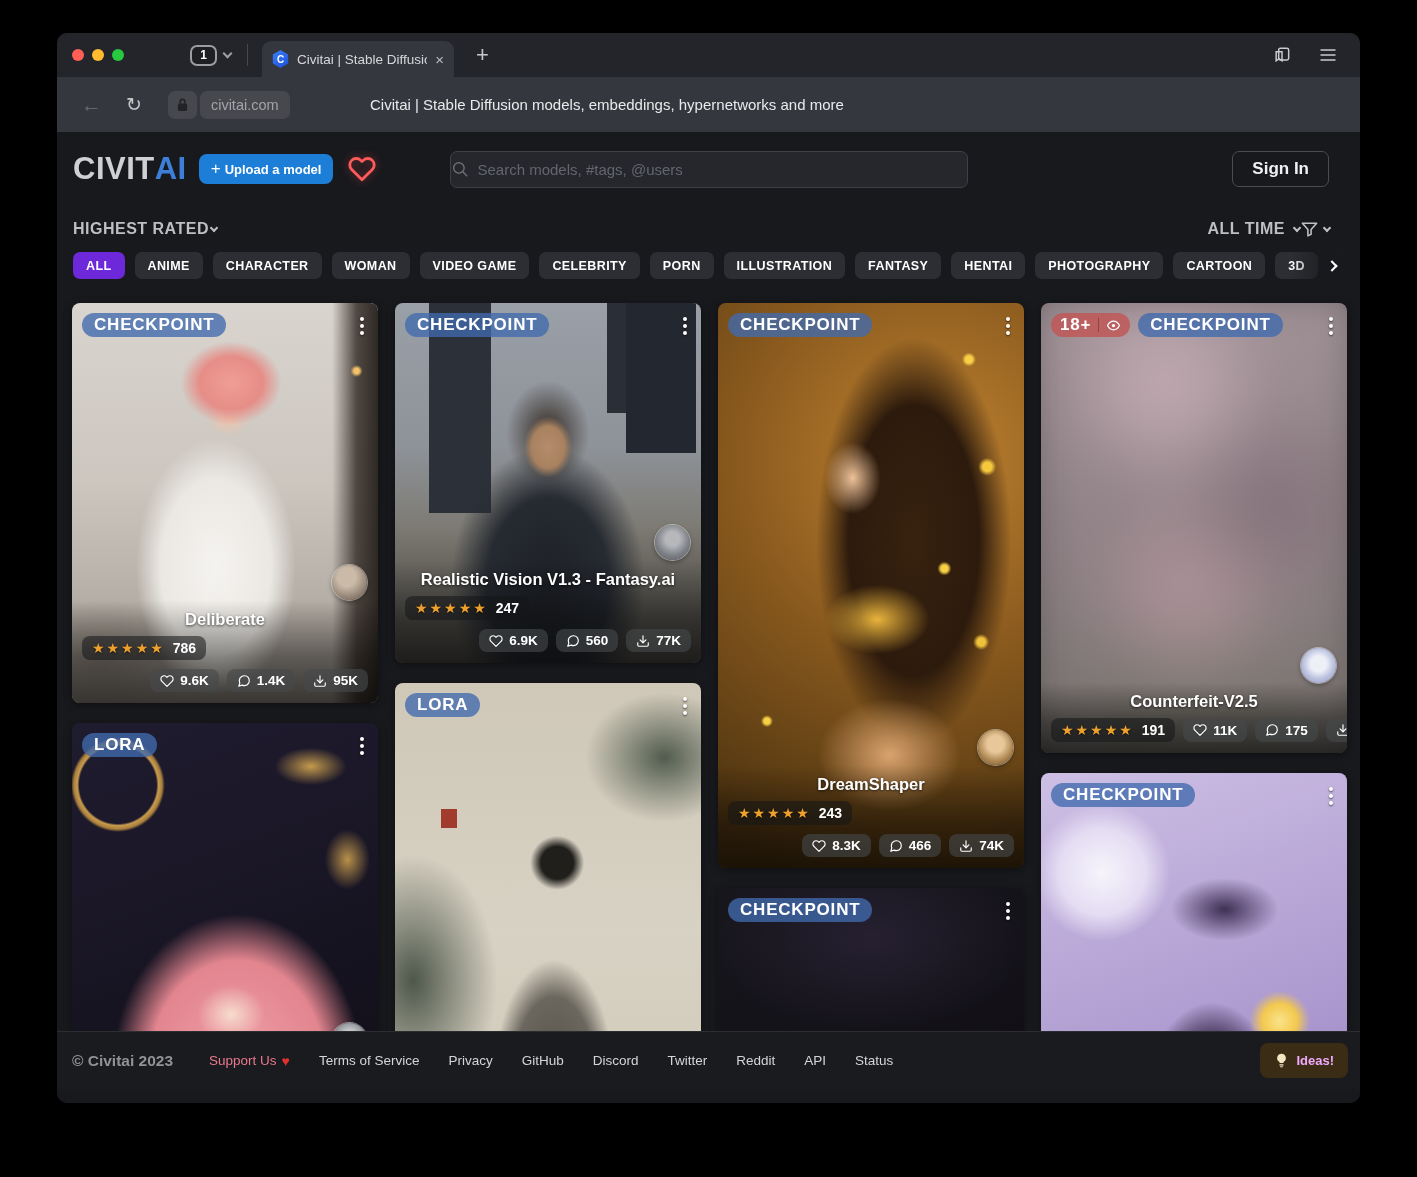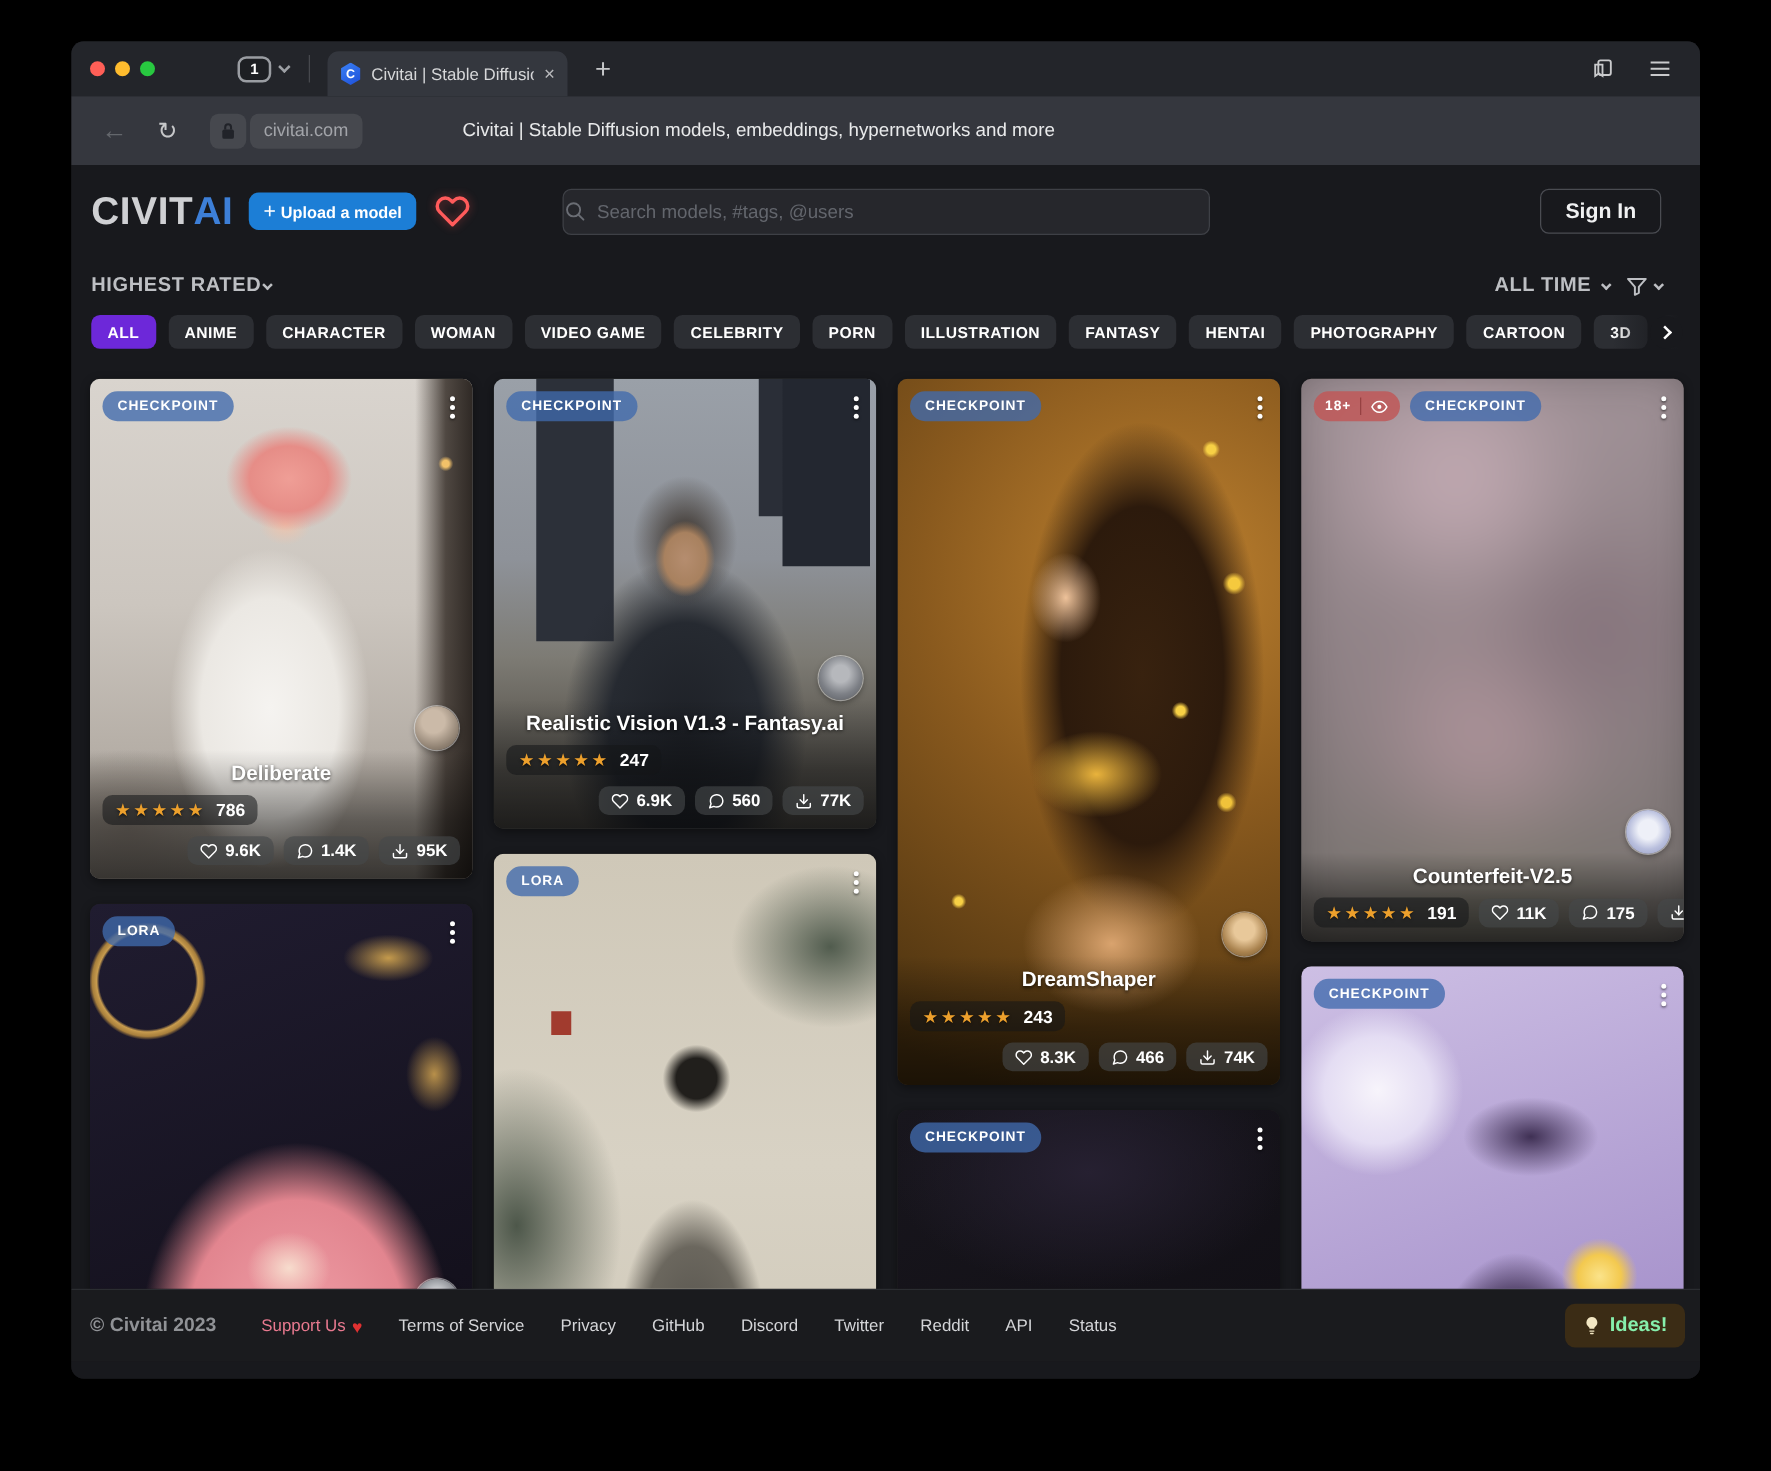--- a/index.html
+++ b/index.html
@@ -52,42 +52,42 @@
   .hd-heart { margin-left:14px; filter:drop-shadow(0 0 4px rgba(255,80,80,.45)); }
   .searchbox { position:absolute; left:50%; transform:translateX(-50%); width:518px; height:37px;
       background:#26272c; border:1px solid #3e4046; border-radius:7px; display:flex; align-items:center; padding:0 0; gap:9px; }
   .searchbox input { background:transparent; border:none; outline:none; color:#c8c9cc; font-size:15px; flex:1; font-family:inherit; }
   .searchbox input::placeholder { color:#63666d; }
   .signin-btn { margin-left:auto; margin-right:15px; height:36px; padding:0 19px; background:transparent;
       border:1px solid #4a4c52; border-radius:7px; color:#f0f1f2; font-size:17px; font-weight:bold; font-family:inherit; }
 
   .toolbar { height:46px; display:flex; align-items:center; justify-content:space-between; padding:0 16px 0 16px; flex:0 0 auto; }
   .sort { display:flex; align-items:center; gap:2px; color:#bdbfc3; font-weight:bold; font-size:16px; letter-spacing:.5px; }
-  .tb-right { display:flex; align-items:center; gap:12px; margin-right:14px; }
+  .tb-right { display:flex; align-items:center; gap:0; margin-right:14px; }
   .period { display:flex; align-items:center; gap:9px; color:#bdbfc3; font-weight:bold; font-size:16px; letter-spacing:.5px; }
   .funnel { display:flex; align-items:center; gap:5px; }
   .chev2 { width:6px; height:6px; border-right:2px solid #bdbfc3; border-bottom:2px solid #bdbfc3; transform:rotate(45deg); display:inline-block; margin-top:-2px; }
 
   .chips { height:38px; display:flex; align-items:flex-start; gap:10px; padding:0 16px; position:relative; flex:0 0 auto; }
   .chip { height:27px; background:#2c2e33; border-radius:7px; color:#fff; font-size:12.5px; font-weight:bold;
       letter-spacing:.4px; display:flex; align-items:center; padding:0 13px; white-space:nowrap; border:none; font-family:inherit; }
   .chip.active { background:#6d28d9; }
   .chip-fade { position:absolute; right:0; top:0; width:70px; height:30px;
       background:linear-gradient(90deg, rgba(24,25,29,0) 0%, #18191d 75%); pointer-events:none; }
   .chip-next { position:absolute; right:14px; top:1px; width:26px; height:26px; border-radius:50%;
       background:#18191d; border:none; display:flex; align-items:center; justify-content:center; }
   .chip-next .chevr { width:8px; height:8px; border-right:2.5px solid #fff; border-bottom:2.5px solid #fff; transform:rotate(-45deg); margin-left:-3px; }
 
   
   .grid { display:flex; gap:17px; padding:13px 15px 0 15px; height:741px; overflow:hidden; align-items:flex-start; }
   .col { width:306px; display:flex; flex-direction:column; gap:20px; flex:0 0 auto; }
   .card { position:relative; width:306px; border-radius:8px; overflow:hidden; background:#222; box-shadow:0 2px 8px rgba(0,0,0,.4); }
   .card-img { position:absolute; inset:0; }
   .card-top { position:absolute; top:10px; left:10px; right:8px; display:flex; align-items:flex-start; gap:8px; z-index:3; }
-  .badge { height:24px; border-radius:12px; background:rgba(64,106,173,0.78); color:#fff; font-size:11px;
+  .badge { height:24px; border-radius:12px; background:rgba(64,106,173,0.78); color:#fff; font-size:17px;
       font-weight:bold; letter-spacing:.8px; display:flex; align-items:center; padding:0 12px; }
   .badge.nsfw { background:rgba(192,88,88,0.85); gap:7px; padding:0 9px; }
   .badge.nsfw .vdiv { width:1px; height:14px; background:rgba(120,40,40,.55); }
   .dots { margin-left:auto; display:flex; flex-direction:column; gap:3px; padding:4px 6px; background:transparent; border:none; }
   .dots i { width:4px; height:4px; border-radius:50%; background:#fff; box-shadow:0 1px 2px rgba(0,0,0,.6); }
   .avatar { position:absolute; right:11px; width:35px; height:35px; border-radius:50%; z-index:3;
       box-shadow:0 0 0 1px rgba(255,255,255,.45), 0 2px 5px rgba(0,0,0,.4); }
   .card-info { position:absolute; left:0; right:0; bottom:0; z-index:2; padding:10px 10px 11px;
       background:linear-gradient(180deg, rgba(0,0,0,0) 0%, rgba(0,0,0,.42) 55%, rgba(0,0,0,.62) 100%);text-align:center; }
   .card-title { color:#fff; font-size:16.5px; font-weight:bold; text-shadow:0 1px 3px rgba(0,0,0,.7); }
@@ -178,21 +178,21 @@
 
   
   .footer { height:58px; background:#1a1b1e; border-top:1px solid #2b2d31; display:flex; align-items:center;
       padding:0 12px 0 15px; flex:0 0 auto; }
   .copyright { color:#909296; font-size:15.5px; font-weight:bold; }
   .flinks { display:flex; align-items:center; gap:29px; margin-left:36px; }
   .flink { color:#d4d5d8; font-size:13.5px; text-decoration:none; }
   .flink.support { color:#e8798f; display:flex; align-items:center; gap:5px; }
   .flink.support .hrt { color:#e03131; font-size:14px; }
   .ideas-btn { margin-left:auto; height:35px; background:#3b2c15; border:none; border-radius:8px; padding:0 14px;
-      display:flex; align-items:center; gap:7px; color:#86efac; font-size:16px; font-weight:bold; font-family:inherit; }
+      display:flex; align-items:center; gap:7px; color:#f0abfc; font-size:13px; font-weight:bold; font-family:inherit; }
   .bulb { stroke:#f3e7c3; fill:none; stroke-width:1.8; stroke-linecap:round; }
 </style>
 </head>
 <body>
 
 <div class="screen">
   <div class="window">
 
     <div class="tabbar">
       <div class="lights">

